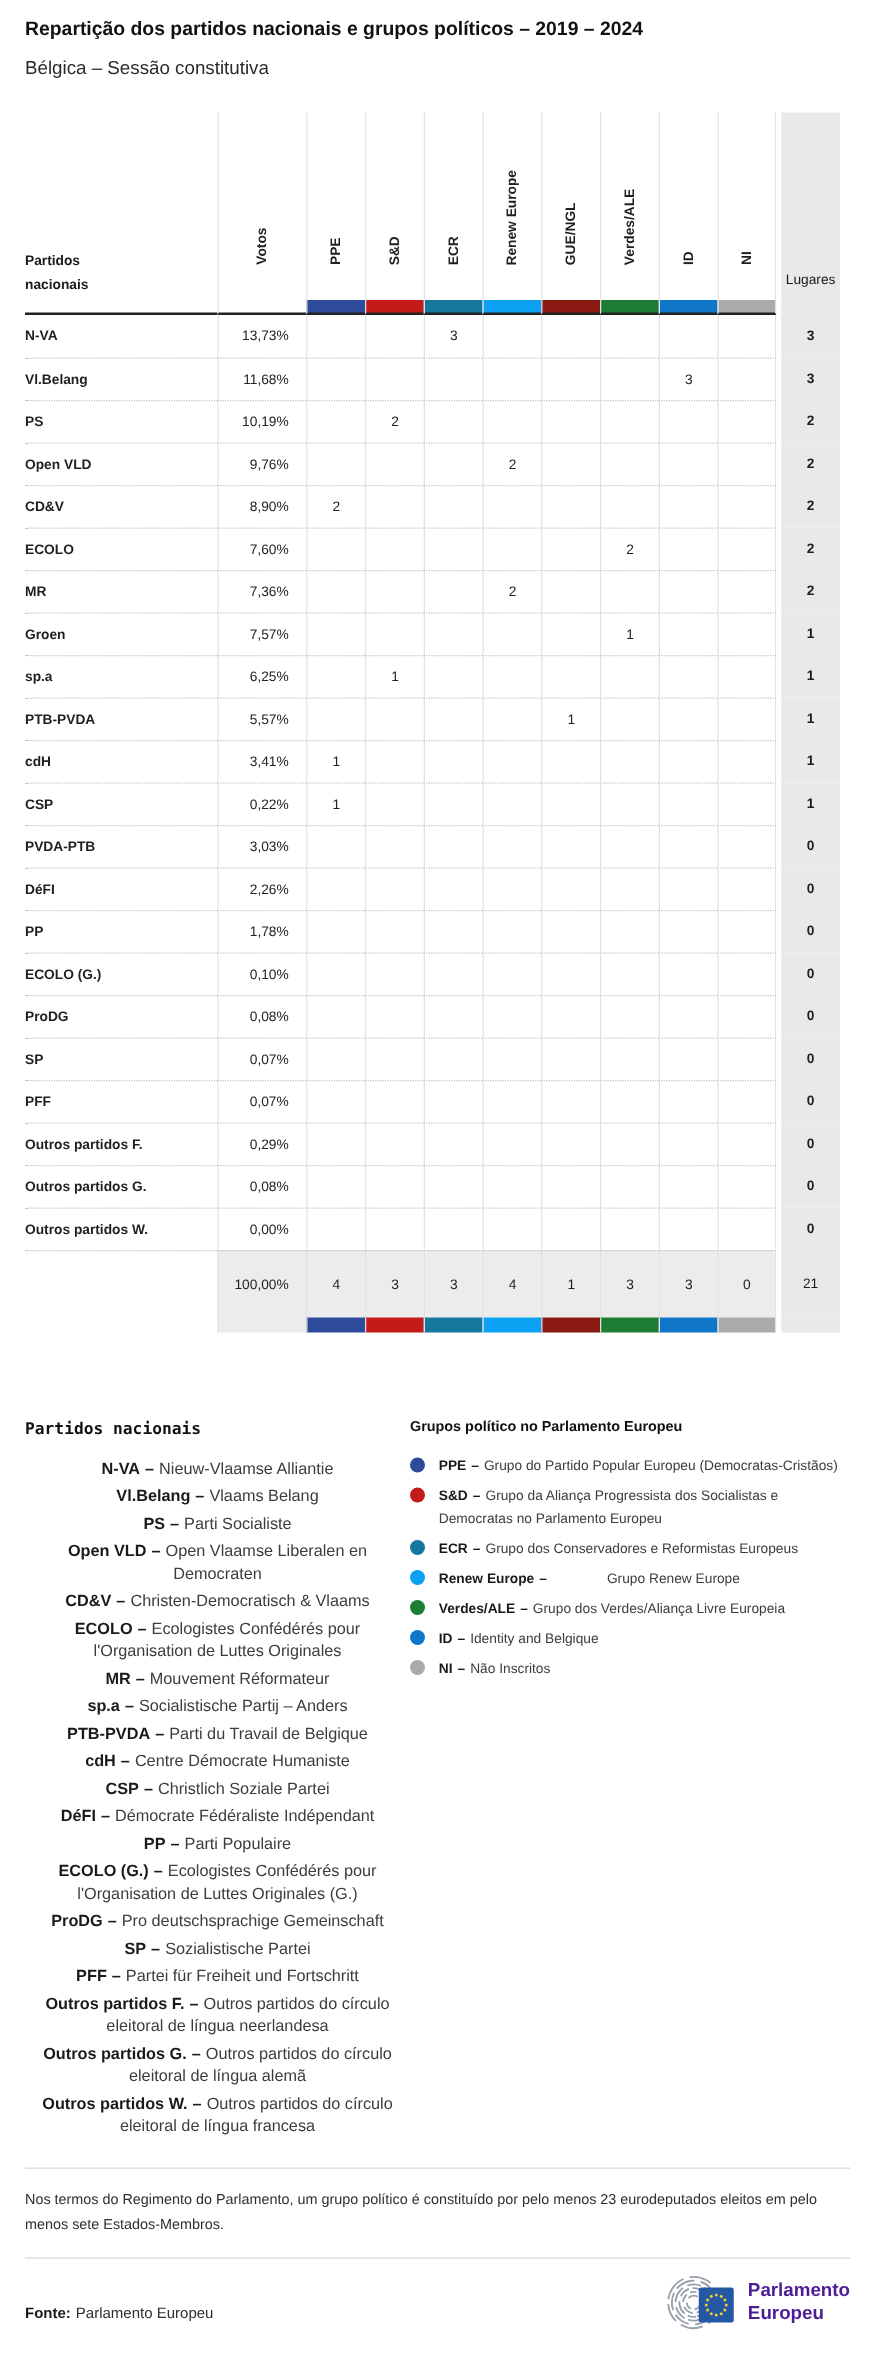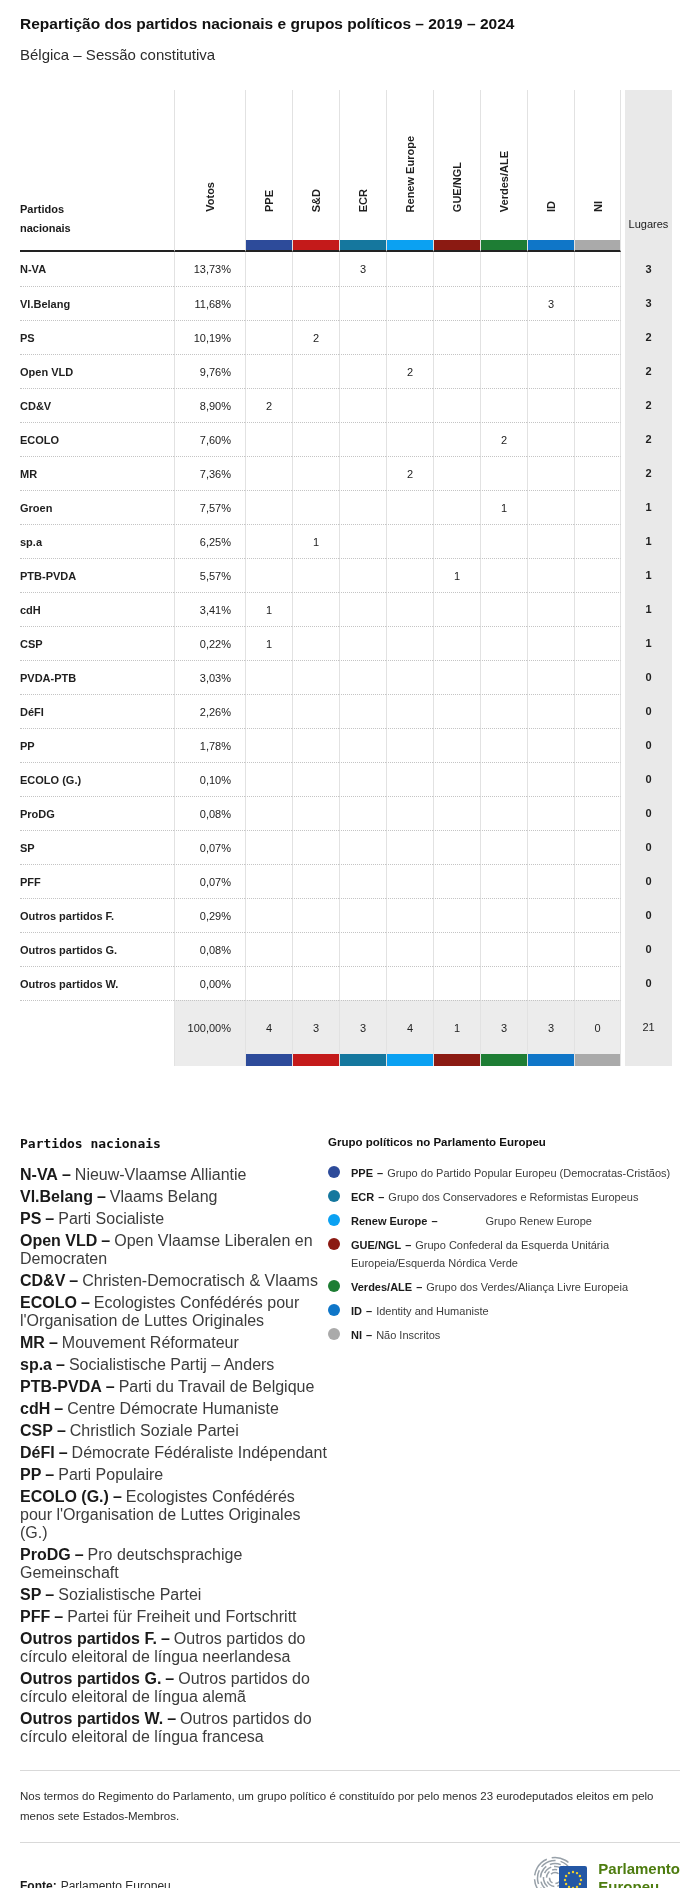--- a/index.html
+++ b/index.html
@@ -57,35 +57,35 @@
 
   
   .legends { display: flex; margin-top: 70px; }
   .pleg { width: 308px; flex: 0 0 308px; }
   .gleg { flex: 1; padding-left: 0; }
   .pleg-title {
     font-family: "DejaVu Sans Mono", monospace;
     font-weight: 700; font-size: 13px; color: #111;
     margin-bottom: 15px;
   }
-  .pleg-item { font-size: 16px; line-height: 18px; margin-bottom: 4px; color: #3c3c3c; }
+  .pleg-item { font-size: 13px; line-height: 18px; margin-bottom: 4px; color: #3c3c3c; text-align: center; }
   .b { font-weight: 700; color: #1a1a1a; }
   .gleg-title { font-size: 11.5px; font-weight: 700; color: #111; margin-bottom: 16px; }
   .gleg-item { display: flex; font-size: 11px; line-height: 18px; margin-bottom: 6px; color: #3c3c3c; }
   .gdot { flex: 0 0 12px; width: 12px; height: 12px; border-radius: 50%; margin: 2px 11px 0 0; }
   .gtext { flex: 1; }
 
   
   .rule { height: 1px; background: #D9D9D9; margin-top: 16px; }
   .note { margin-top: 15px; font-size: 11.5px; line-height: 20px; color: #2e2e2e; width: 660px; }
   .footrow { display: flex; justify-content: space-between; align-items: flex-end; margin-top: 10px; }
   .fonte { font-size: 12px; color: #2e2e2e; padding-bottom: 10px; }
   .fonte .b { margin-right: 4px; }
   .logo { display: flex; align-items: center; }
-  .logotext { margin-left: 8px; font-size: 15px; font-weight: 700; line-height: 18px; color: #4d7c0f; }
+  .logotext { margin-left: 8px; font-size: 15px; font-weight: 700; line-height: 18px; color: #4c1d95; }
 </style>
 </head>
 <body>
 
 <div class="page">
 
   <div class="title">Repartição dos partidos nacionais e grupos políticos – 2019 – 2024</div>
   <div class="subtitle">Bélgica – Sessão constitutiva</div>
 
   <div class="grid" id="grid">
@@ -445,45 +445,45 @@
           <div class="pleg-item"><div class="b" style="display: inline;">ECOLO (G.)</div><div class="b" style="display: inline; margin: 0px 4px;">–</div><div style="display: inline;">Ecologistes Confédérés pour l'Organisation de Luttes Originales (G.)</div></div>
           <div class="pleg-item"><div class="b" style="display: inline;">ProDG</div><div class="b" style="display: inline; margin: 0px 4px;">–</div><div style="display: inline;">Pro deutschsprachige Gemeinschaft</div></div>
           <div class="pleg-item"><div class="b" style="display: inline;">SP</div><div class="b" style="display: inline; margin: 0px 4px;">–</div><div style="display: inline;">Sozialistische Partei</div></div>
           <div class="pleg-item"><div class="b" style="display: inline;">PFF</div><div class="b" style="display: inline; margin: 0px 4px;">–</div><div style="display: inline;">Partei für Freiheit und Fortschritt</div></div>
           <div class="pleg-item"><div class="b" style="display: inline;">Outros partidos F.</div><div class="b" style="display: inline; margin: 0px 4px;">–</div><div style="display: inline;">Outros partidos do círculo eleitoral de língua neerlandesa</div></div>
           <div class="pleg-item"><div class="b" style="display: inline;">Outros partidos G.</div><div class="b" style="display: inline; margin: 0px 4px;">–</div><div style="display: inline;">Outros partidos do círculo eleitoral de língua alemã</div></div>
           <div class="pleg-item"><div class="b" style="display: inline;">Outros partidos W.</div><div class="b" style="display: inline; margin: 0px 4px;">–</div><div style="display: inline;">Outros partidos do círculo eleitoral de língua francesa</div></div>
         </div>
     </div>
     <div class="gleg">
-      <div class="gleg-title">Grupo políticos no Parlamento Europeu</div>
+      <div class="gleg-title">Grupos político no Parlamento Europeu</div>
       <div id="glegItems">
           <div class="gleg-item">
             <div class="gdot" style="background: rgb(45, 75, 154);"></div>
             <div class="gtext"><div class="b" style="display: inline;">PPE</div><div class="b" style="display: inline; margin: 0px 4px;">–</div><div style="display: inline;">Grupo do Partido Popular Europeu (Democratas-Cristãos)</div></div>
           </div>
           <div class="gleg-item">
+            <div class="gdot" style="background: rgb(196, 26, 26);"></div>
+            <div class="gtext"><div class="b" style="display: inline;">S&amp;D</div><div class="b" style="display: inline; margin: 0px 4px;">–</div><div style="display: inline;">Grupo da Aliança Progressista dos Socialistas e Democratas no Parlamento Europeu</div></div>
+          </div>
+          <div class="gleg-item">
             <div class="gdot" style="background: rgb(21, 119, 158);"></div>
             <div class="gtext"><div class="b" style="display: inline;">ECR</div><div class="b" style="display: inline; margin: 0px 4px;">–</div><div style="display: inline;">Grupo dos Conservadores e Reformistas Europeus</div></div>
           </div>
           <div class="gleg-item">
             <div class="gdot" style="background: rgb(11, 161, 242);"></div>
             <div class="gtext"><div class="b" style="display: inline;">Renew Europe</div><div class="b" style="display: inline; margin: 0px 4px;">–</div><div style="display: inline; padding-left: 44px;">Grupo Renew Europe</div></div>
           </div>
           <div class="gleg-item">
-            <div class="gdot" style="background: rgb(139, 26, 18);"></div>
-            <div class="gtext"><div class="b" style="display: inline;">GUE/NGL</div><div class="b" style="display: inline; margin: 0px 4px;">–</div><div style="display: inline;">Grupo Confederal da Esquerda Unitária Europeia/Esquerda Nórdica Verde</div></div>
-          </div>
-          <div class="gleg-item">
             <div class="gdot" style="background: rgb(30, 125, 52);"></div>
             <div class="gtext"><div class="b" style="display: inline;">Verdes/ALE</div><div class="b" style="display: inline; margin: 0px 4px;">–</div><div style="display: inline;">Grupo dos Verdes/Aliança Livre Europeia</div></div>
           </div>
           <div class="gleg-item">
             <div class="gdot" style="background: rgb(15, 118, 200);"></div>
-            <div class="gtext"><div class="b" style="display: inline;">ID</div><div class="b" style="display: inline; margin: 0px 4px;">–</div><div style="display: inline;">Identity and Humaniste</div></div>
+            <div class="gtext"><div class="b" style="display: inline;">ID</div><div class="b" style="display: inline; margin: 0px 4px;">–</div><div style="display: inline;">Identity and Belgique</div></div>
           </div>
           <div class="gleg-item">
             <div class="gdot" style="background: rgb(170, 170, 170);"></div>
             <div class="gtext"><div class="b" style="display: inline;">NI</div><div class="b" style="display: inline; margin: 0px 4px;">–</div><div style="display: inline;">Não Inscritos</div></div>
           </div>
         </div>
     </div>
   </div>
 
   <div class="rule" style="margin-top:20px"></div>

